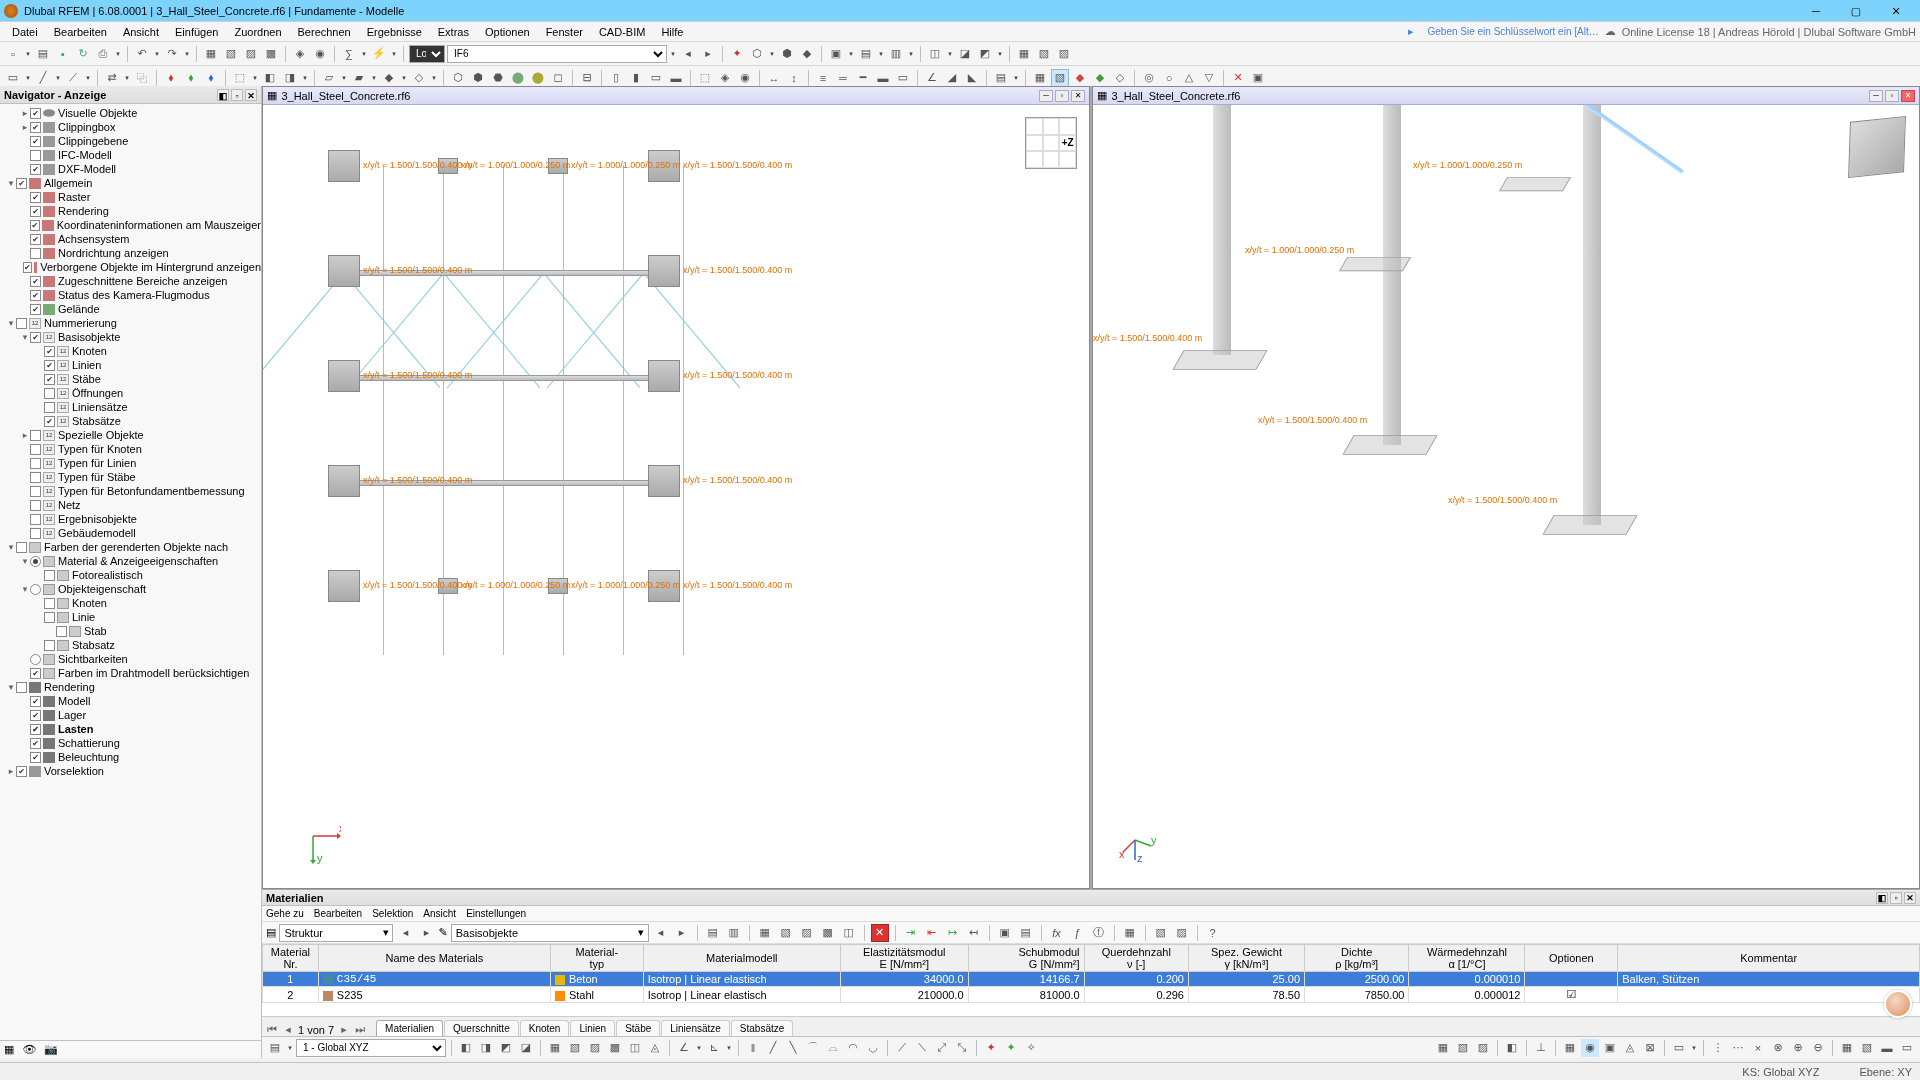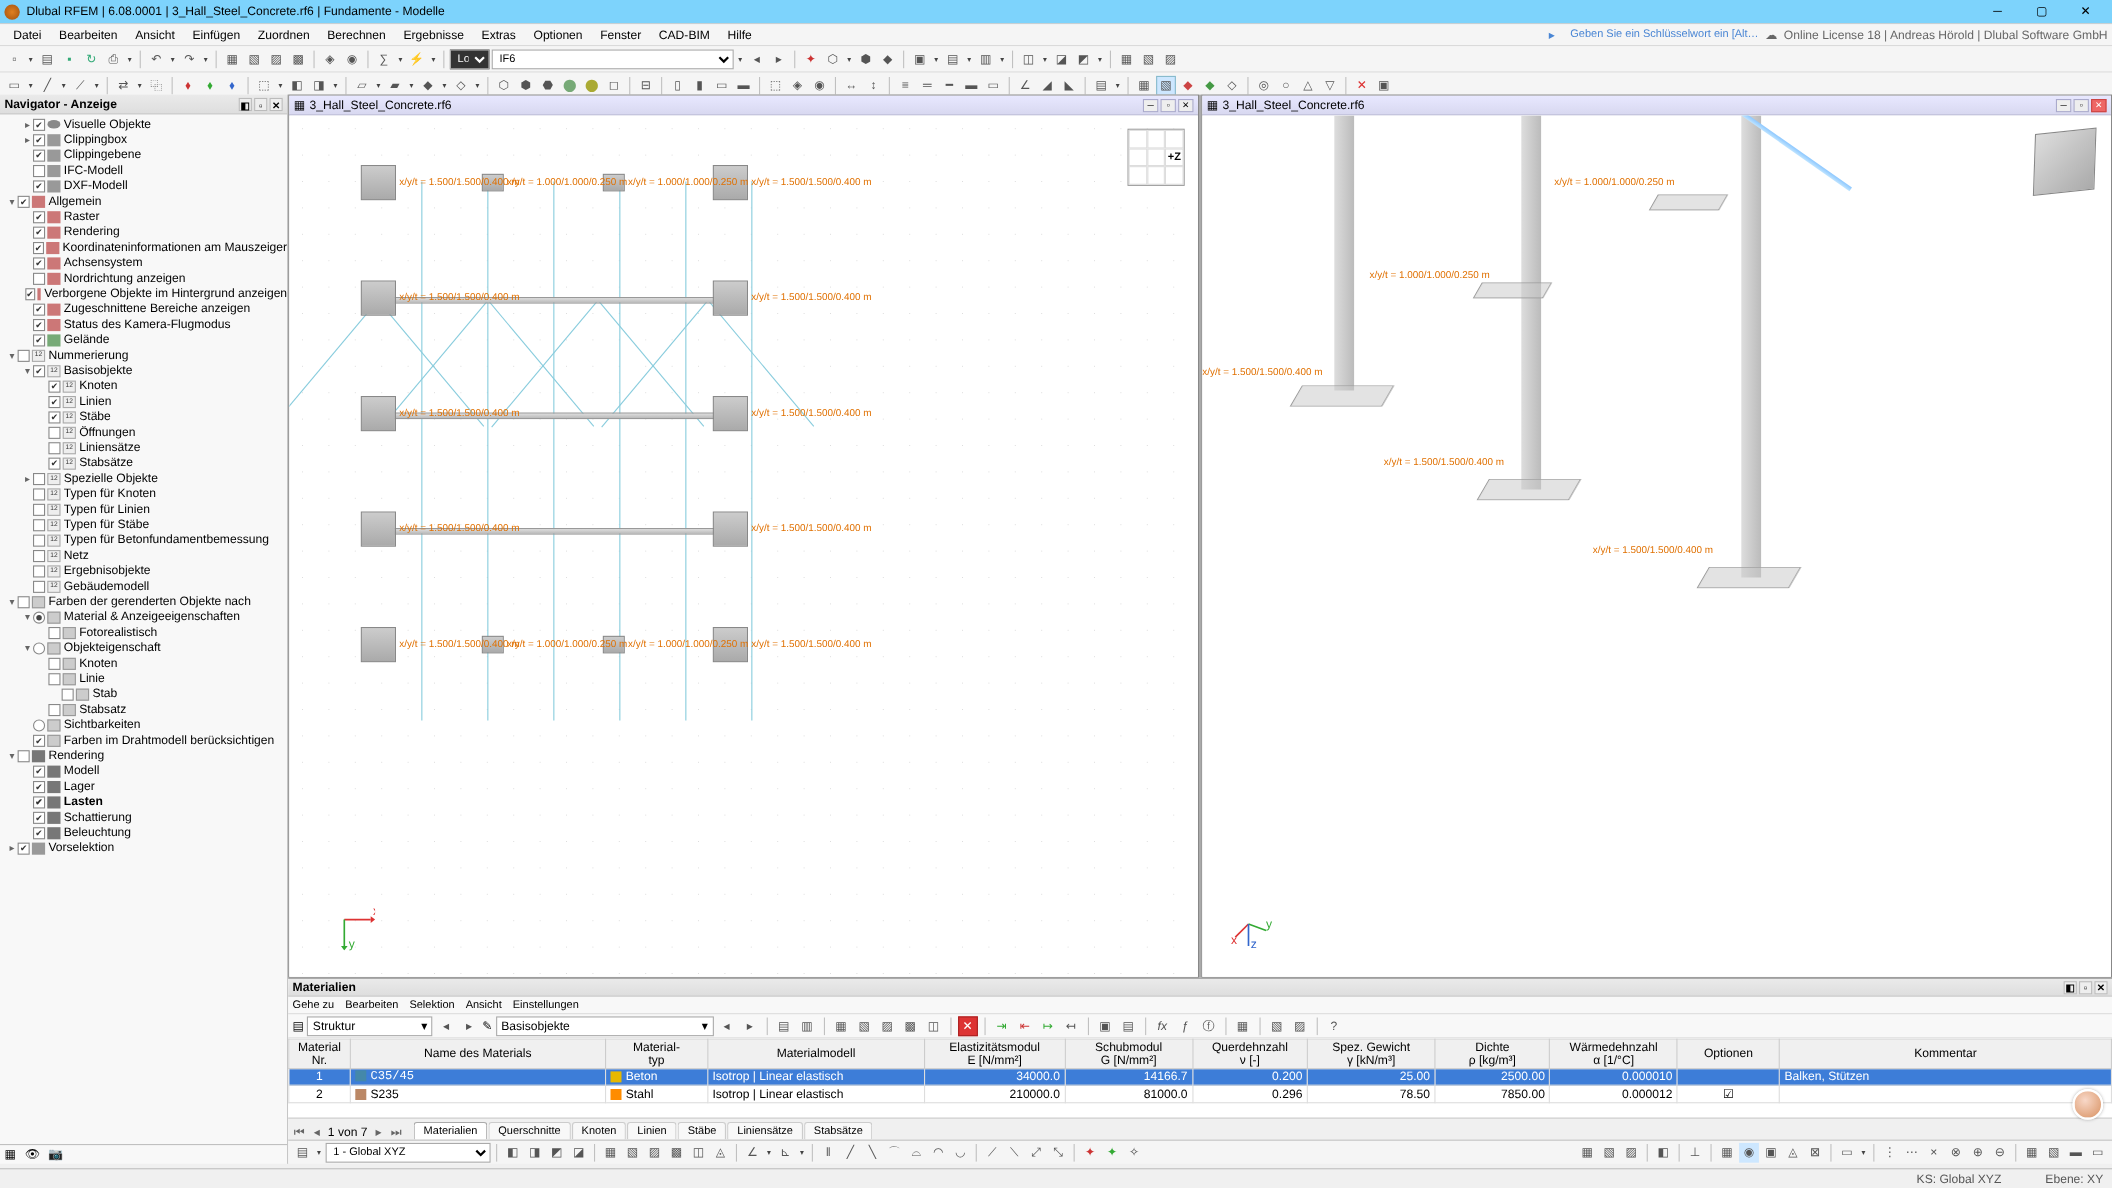--- a/index.html
+++ b/index.html
@@ -783,21 +783,21 @@
       </div>
       <div class="mat-table">
         <table id="matTable">
             <thead>
               <tr>
                 <th style="width: 48px;">Material<br>Nr.</th>
                 <th style="width: 200px;">Name des Materials</th>
                 <th style="width: 80px;">Material-<br>typ</th>
                 <th style="width: 170px;">Materialmodell</th>
                 <th style="width: 110px;">Elastizitätsmodul<br>E [N/mm²]</th>
-                <th style="width: 100px;">Schubmodul<br>G [N/mm²]</th>
+                <th style="width: 100px; text-align: right;">Schubmodul<br>G [N/mm²]</th>
                 <th style="width: 90px;">Querdehnzahl<br>ν [-]</th>
                 <th style="width: 100px;">Spez. Gewicht<br>γ [kN/m³]</th>
                 <th style="width: 90px;">Dichte<br>ρ [kg/m³]</th>
                 <th style="width: 100px;">Wärmedehnzahl<br>α [1/°C]</th>
                 <th style="width: 80px;">Optionen</th>
                 <th style="width: 260px;">Kommentar</th>
               </tr>
             </thead>
             <tbody>
               <tr class="sel">

